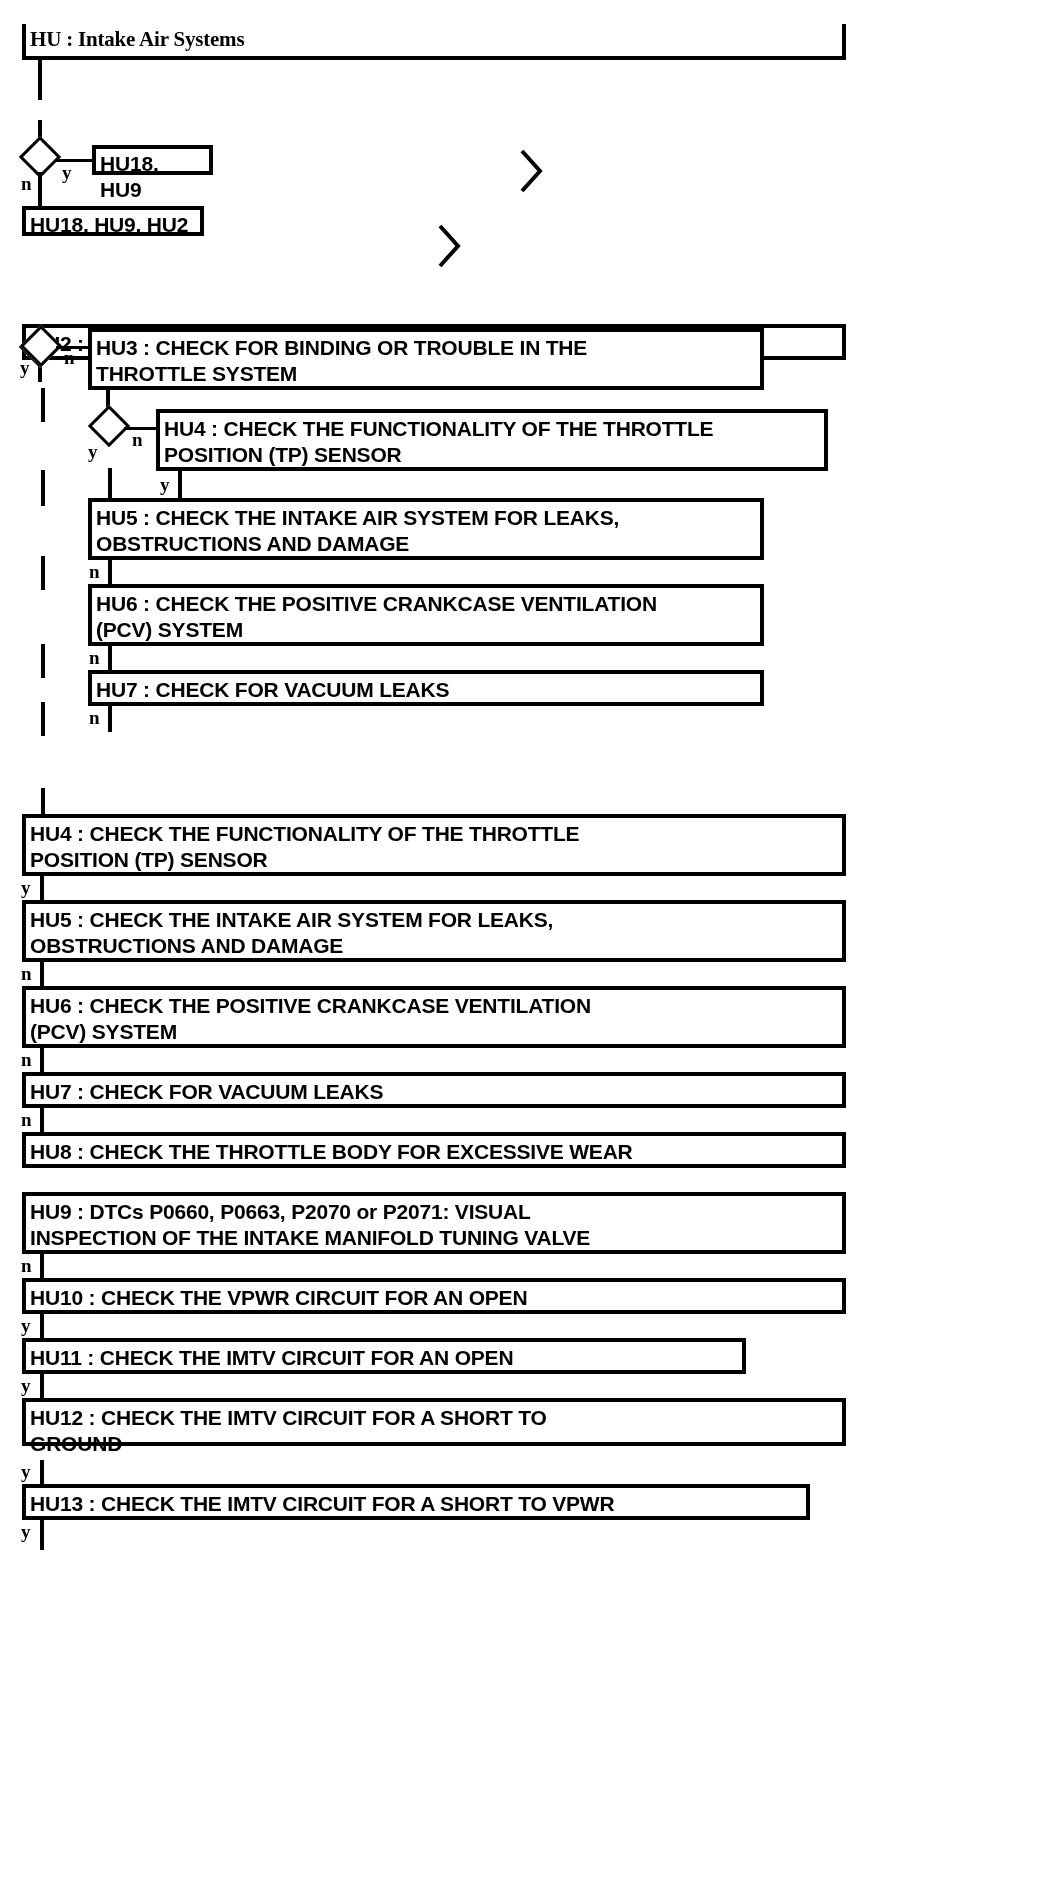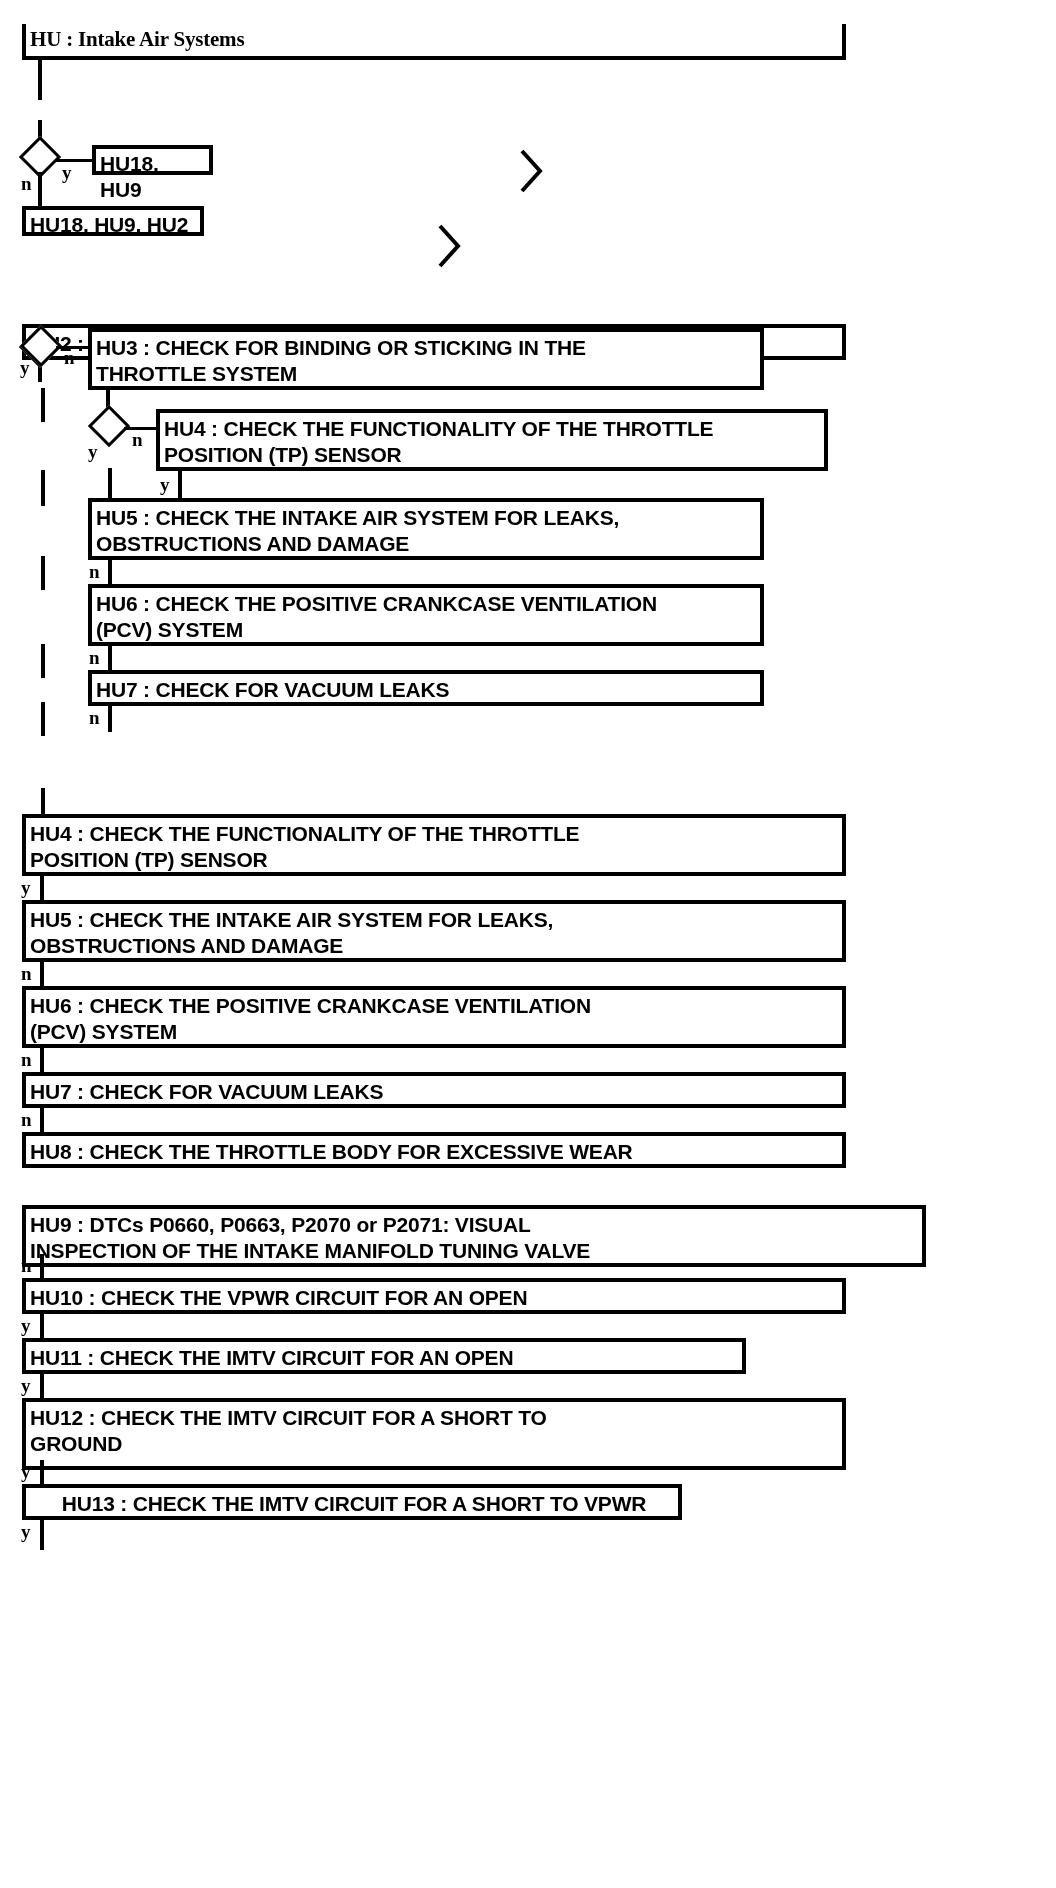--- a/index.html
+++ b/index.html
@@ -121,21 +121,21 @@
   <div class="vline" style="left:38px; top:360px; height:22px;"></div>
 
   <div class="diamond" style="left:25px; top:332px; top:332px;"></div>
 
   <div class="diamond" style="left:26px; top:331px;"></div>
 
   <div class="hline" style="left:56px; top:346px; width:34px;"></div>
   <div class="blabel" style="left:64px; top:348px;">n</div>
   <div class="blabel" style="left:20px; top:358px;">y</div>
 
-  <div class="box" style="left:88px; top:328px; width:676px; height:62px;">HU3 : CHECK FOR BINDING OR STICKING IN THE
+  <div class="box" style="left:88px; top:328px; width:676px; height:62px;">HU3 : CHECK FOR BINDING OR TROUBLE IN THE
 THROTTLE SYSTEM</div>
 
   <div class="vline" style="left:41px; top:388px; height:34px;"></div>
   <div class="vline" style="left:41px; top:470px; height:36px;"></div>
   <div class="vline" style="left:41px; top:556px; height:34px;"></div>
   <div class="vline" style="left:41px; top:644px; height:34px;"></div>
   <div class="vline" style="left:41px; top:702px; height:34px;"></div>
   <div class="vline" style="left:41px; top:788px; height:36px;"></div>
 
   <div class="vline" style="left:106px; top:390px; height:22px;"></div>
@@ -182,35 +182,35 @@
 (PCV) SYSTEM</div>
   <div class="vline" style="left:40px; top:1048px; height:26px;"></div>
   <div class="blabel" style="left:21px; top:1050px;">n</div>
 
   <div class="box" style="left:22px; top:1072px; width:824px; height:36px;">HU7 : CHECK FOR VACUUM LEAKS</div>
   <div class="vline" style="left:40px; top:1108px; height:26px;"></div>
   <div class="blabel" style="left:21px; top:1110px;">n</div>
 
   <div class="box" style="left:22px; top:1132px; width:824px; height:36px;">HU8 : CHECK THE THROTTLE BODY FOR EXCESSIVE WEAR</div>
 
-  <div class="box" style="left:22px; top:1192px; width:904px; height:62px;margin-top:13px;">HU9 : DTCs P0660, P0663, P2070 or P2071: VISUAL
+  <div class="box" style="left:22px; top:1192px; width:824px; height:62px;">HU9 : DTCs P0660, P0663, P2070 or P2071: VISUAL
 INSPECTION OF THE INTAKE MANIFOLD TUNING VALVE</div>
   <div class="vline" style="left:40px; top:1254px; height:26px;"></div>
   <div class="blabel" style="left:21px; top:1256px;">n</div>
 
   <div class="box" style="left:22px; top:1278px; width:824px; height:36px;">HU10 : CHECK THE VPWR CIRCUIT FOR AN OPEN</div>
   <div class="vline" style="left:40px; top:1314px; height:26px;"></div>
   <div class="blabel" style="left:21px; top:1316px;">y</div>
 
   <div class="box" style="left:22px; top:1338px; width:724px; height:36px;">HU11 : CHECK THE IMTV CIRCUIT FOR AN OPEN</div>
   <div class="vline" style="left:40px; top:1374px; height:26px;"></div>
   <div class="blabel" style="left:21px; top:1376px;">y</div>
 
-  <div class="box" style="left:22px; top:1398px; width:824px; height:72px;">HU12 : CHECK THE IMTV CIRCUIT FOR A SHORT TO
+  <div class="box" style="left:22px; top:1398px; width:824px; height:48px;">HU12 : CHECK THE IMTV CIRCUIT FOR A SHORT TO
 GROUND</div>
   <div class="vline" style="left:40px; top:1460px; height:26px;"></div>
   <div class="blabel" style="left:21px; top:1462px;">y</div>
 
-  <div class="box" style="left:22px; top:1484px; width:660px; height:36px;text-align:center;">HU13 : CHECK THE IMTV CIRCUIT FOR A SHORT TO VPWR</div>
+  <div class="box" style="left:22px; top:1484px; width:788px; height:36px;">HU13 : CHECK THE IMTV CIRCUIT FOR A SHORT TO VPWR</div>
   <div class="vline" style="left:40px; top:1520px; height:30px;"></div>
   <div class="blabel" style="left:21px; top:1522px;">y</div>
 
 </div>
 
 </body></html>

